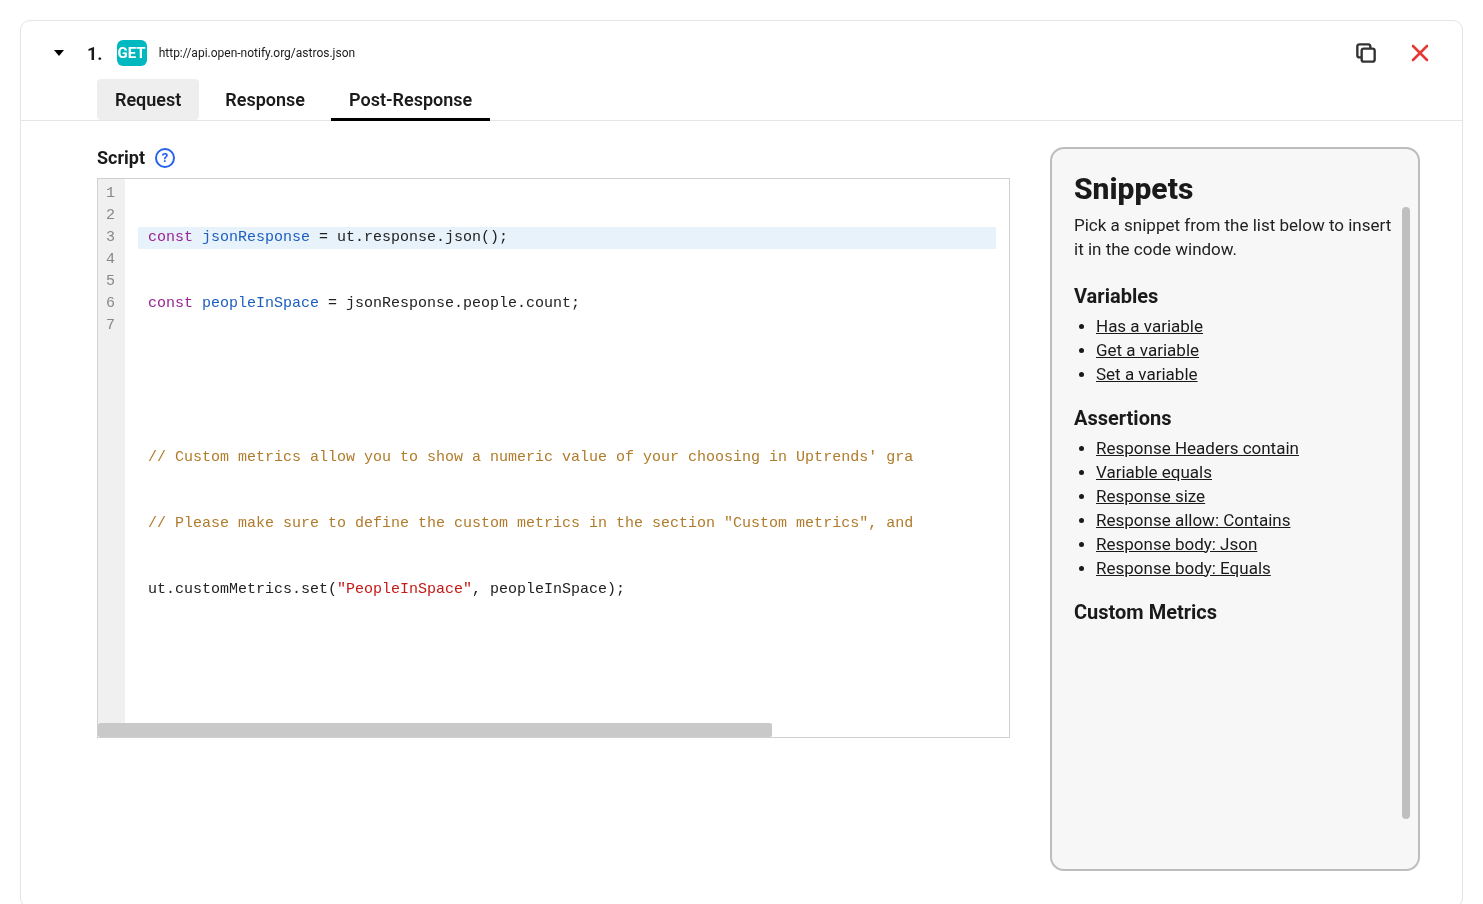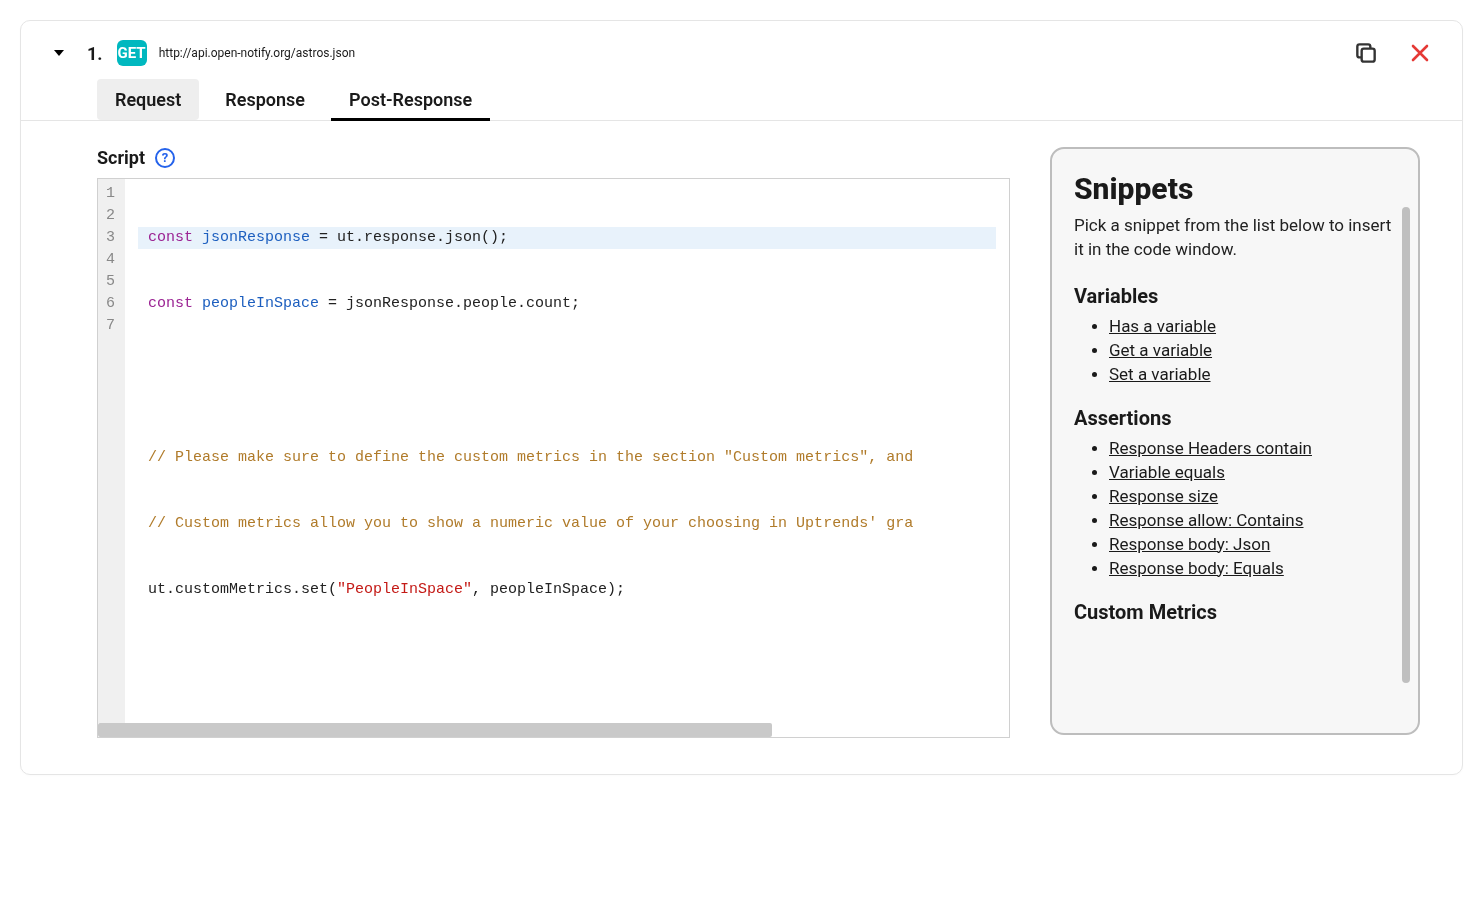--- a/index.html
+++ b/index.html
@@ -120,27 +120,27 @@
   background: #c9c9c9;
   border-radius: 2px;
 }
 .snippets-panel {
   width: 370px;
   border: 2px solid #bdbdbd;
   border-radius: 14px;
   background: #f7f7f7;
   padding: 22px 22px 22px 22px;
   position: relative;
-  height: 588px;
+  height: 724px;
 }
 .snippets-title { font-size: 30px; font-weight: 800; margin-bottom: 8px; }
 .snippets-desc { font-size: 17px; color: #222; margin-bottom: 18px; line-height: 1.4; }
 .snip-section { font-size: 20px; font-weight: 700; margin: 22px 0 8px 0; }
 .snip-list { list-style: disc; padding-left: 22px; }
-.snip-list li { margin: 4px 13px; }
+.snip-list li { margin: 4px 0; }
 .snip-link { color: #1a1a1a; text-decoration: underline; cursor: pointer; font-size: 17px; }
 .snip-scroll {
   position: absolute;
   right: 8px; top: 58px; bottom: 50px;
   width: 8px;
   background: #bfbfbf;
   border-radius: 4px;
 }
 </style>
 </head>
@@ -192,22 +192,22 @@
           <div>4</div>
           <div>5</div>
           <div>6</div>
           <div>7</div>
         </div>
         <div class="code-area">
           <div class="code-line hl"><span class="kw">const </span><span class="ident">jsonResponse</span><span class="plain"> = ut.response.json();</span></div>
           <div class="code-line"><span class="kw">const </span><span class="ident">peopleInSpace</span><span class="plain"> = jsonResponse.people.count;</span></div>
           <div class="code-line"><span class="plain"></span></div>
           <div class="code-line"><span class="plain"></span></div>
+          <div class="code-line"><span class="cmt">// Custom metrics allow you to show a numeric value of your choosing in Uptrends' gra</span></div>
           <div class="code-line"><span class="cmt">// Please make sure to define the custom metrics in the section "Custom metrics", and</span></div>
-          <div class="code-line"><span class="cmt">// Custom metrics allow you to show a numeric value of your choosing in Uptrends' gra</span></div>
           <div class="code-line"><span class="plain">ut.customMetrics.set(</span><span class="str">"PeopleInSpace"</span><span class="plain">, peopleInSpace);</span></div>
         </div>
         <div class="h-scroll">
           <div class="h-thumb"></div>
         </div>
       </div>
     </div>
 
     <div class="snippets-panel">
       <div class="snippets-title">Snippets</div>

